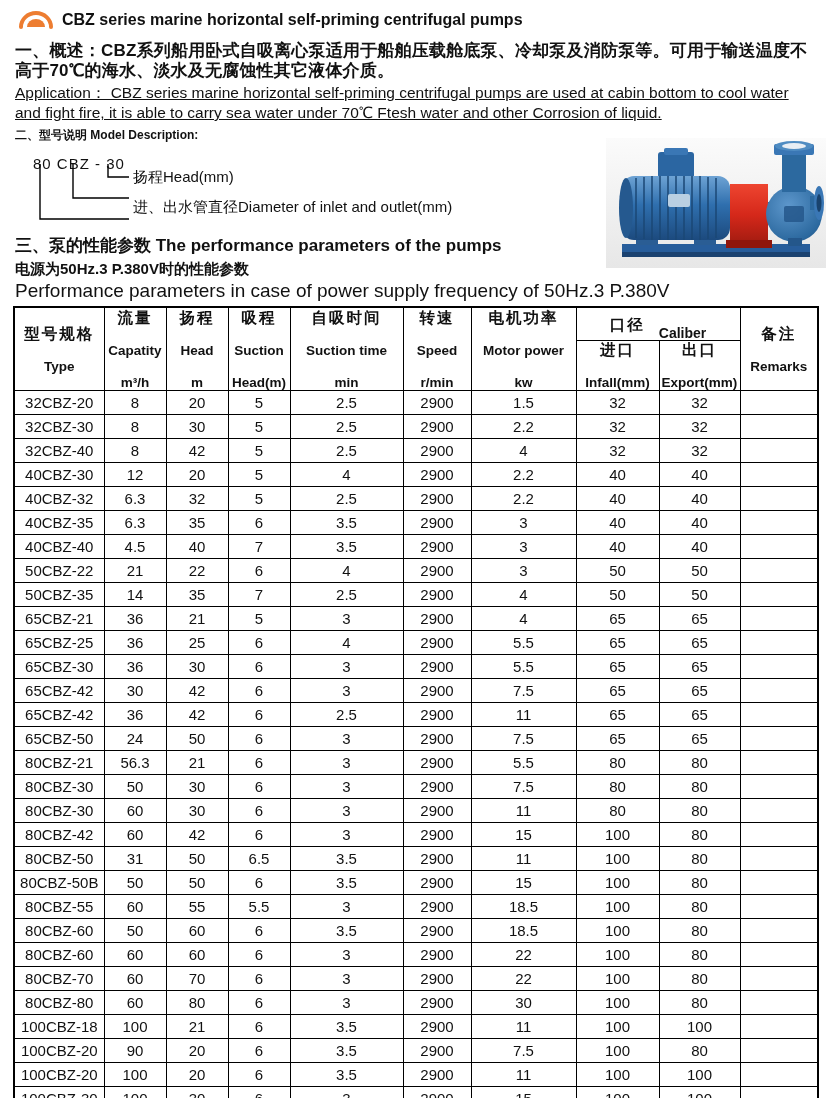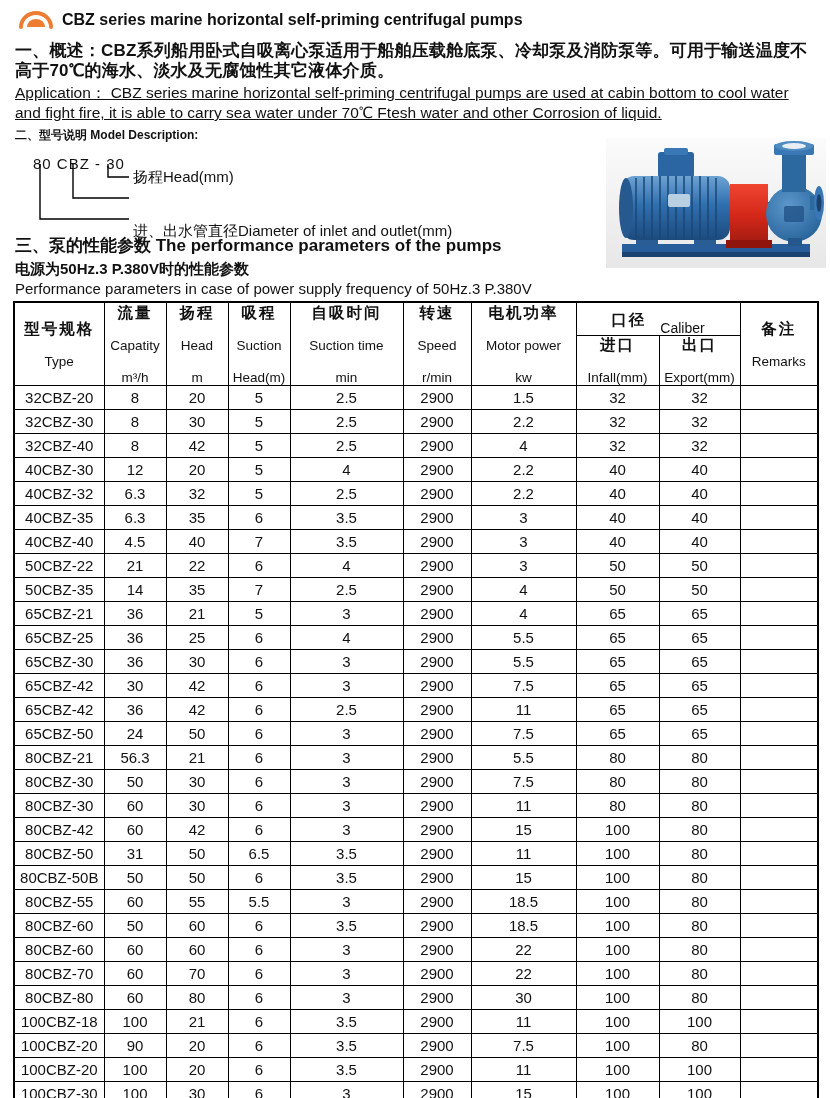--- a/index.html
+++ b/index.html
@@ -19,48 +19,48 @@
   .para-zh {
     margin:8px 15px 0 15px; font-size:17px; font-weight:600;
     line-height:20px; letter-spacing:0.2px;
   }
   .para-en {
     margin:2px 15px 0 15px; font-size:15.5px; font-weight:400; line-height:20px;text-decoration:underline;
   }
   .h2 { margin:4px 0 0 15px; font-size:12px; font-weight:600; }
   .h3 { margin:2px 0 0 15px; font-size:17px; font-weight:600; }
   .note-zh { margin:3px 0 0 15px; font-size:15px; font-weight:600; }
-  .note-en { margin:1px 0 0 15px; font-size:15px; font-weight:400; }
+  .note-en { margin:1px 0 0 15px; font-size:19px; font-weight:400; }
 
   .diagram { position:relative; margin-left:15px; height:88px; width:600px; }
   .diagram .code { position:absolute; left:18px; top:11px; font-size:15px; font-weight:400; letter-spacing:1px; }
   .diagram svg.lines { position:absolute; left:0; top:0; }
   .diagram .dlabel { position:absolute; left:118px; font-size:15px; white-space:nowrap; }
   .diagram .dlabel.l0 { top:24px; }
   .diagram .dlabel.l1 { top:45px; }
-  .diagram .dlabel.l2 { top:78px; }
+  .diagram .dlabel.l2 { top:54px; }
 
   .pump-photo { position:absolute; right:4px; top:138px; width:220px; height:130px; }
 
   table.spec {
     border-collapse:collapse; table-layout:fixed;
     width:804px; margin:4px 0 0 13px;
     border:2px solid #000;
   }
   table.spec th, table.spec td {
     border:1px solid #000; text-align:center; vertical-align:middle;
     padding:0; overflow:hidden;
   }
   table.spec thead tr.hr1 { height:28px; }
   table.spec thead tr.hr2 { height:34px; }
   table.spec tbody tr { height:24px; }
   table.spec tbody td { font-size:15px; line-height:1; font-weight:400; }
   tbody td:first-child { font-size:15px; }
   .hz { font-size:15.5px; font-weight:600; letter-spacing:2px; line-height:17px; }
-  .he { font-size:13.5px; font-weight:400; letter-spacing:0; line-height:14px;margin-top:18px; }
+  .he { font-size:13.5px; font-weight:700; letter-spacing:0; line-height:14px;margin-top:18px; }
   .caliber-head { display:flex; justify-content:center; gap:14px; align-items:center; }
   .caliber-head .he { font-size:14px; }
 </style>
 </head>
 <body>
 
 <div class="titlebar">
   <svg class="logo" viewBox="0 0 40 26">
     <path d="M5 20 A 15 14 0 0 1 35 20" fill="none" stroke="#ED7D31" stroke-width="4" stroke-linecap="round"></path>
     <path d="M11 20 A 9 8 0 0 1 29 20 Z" fill="#ED7D31"></path>

